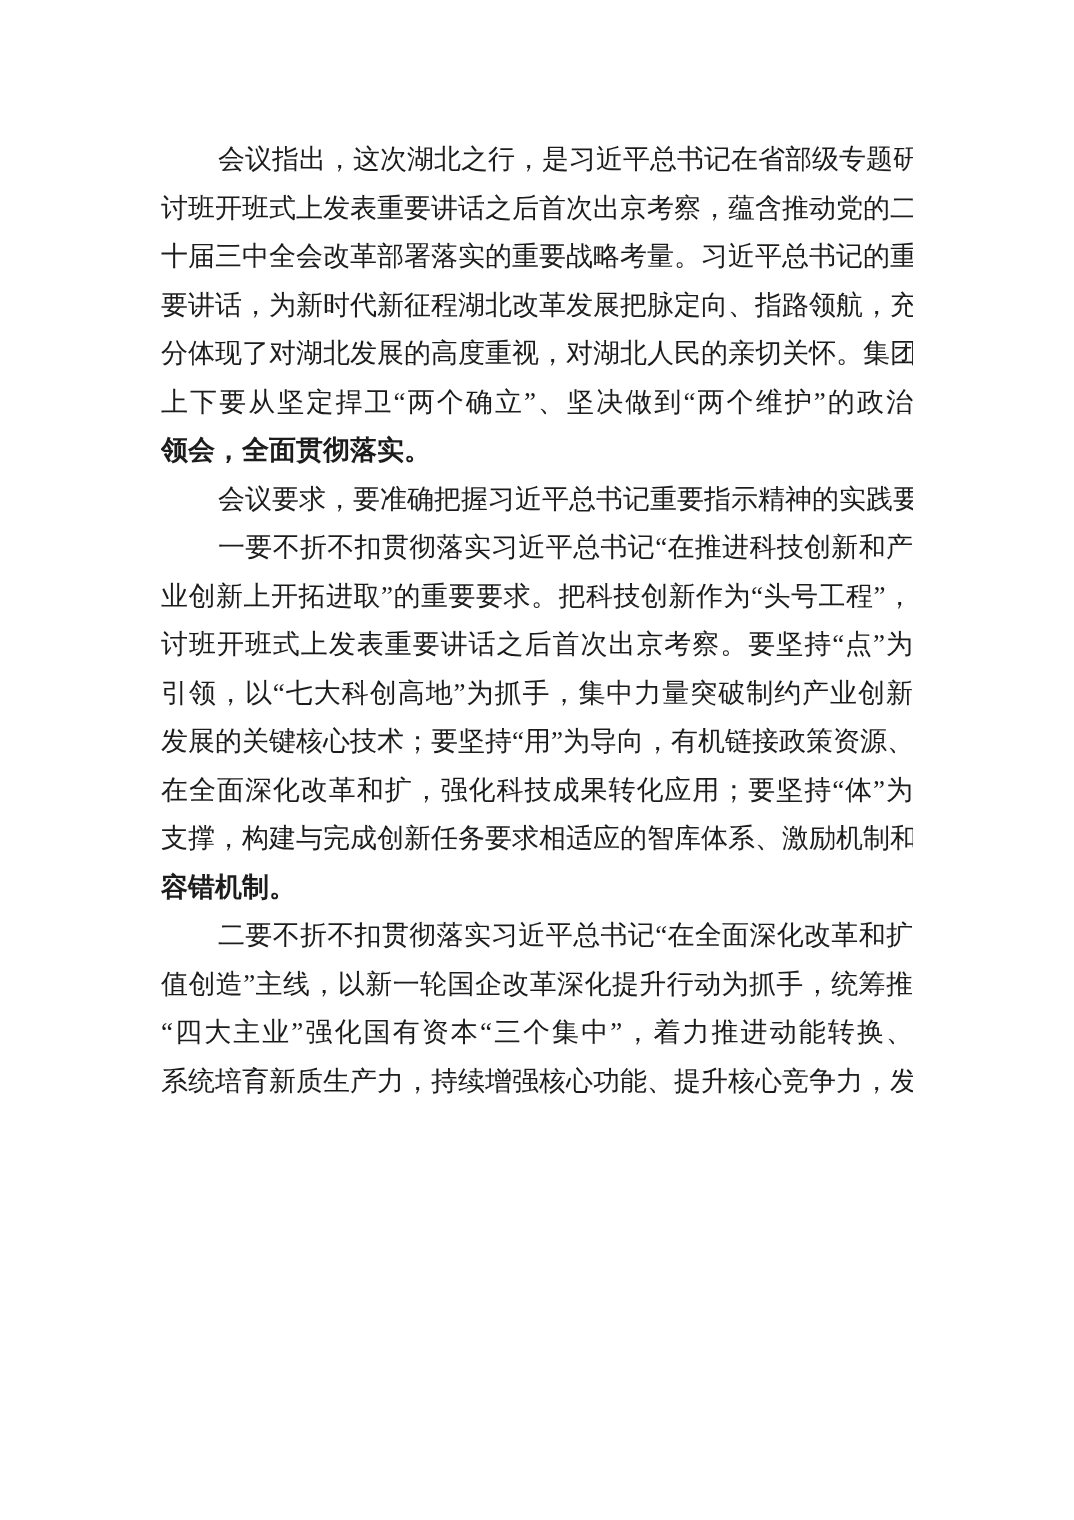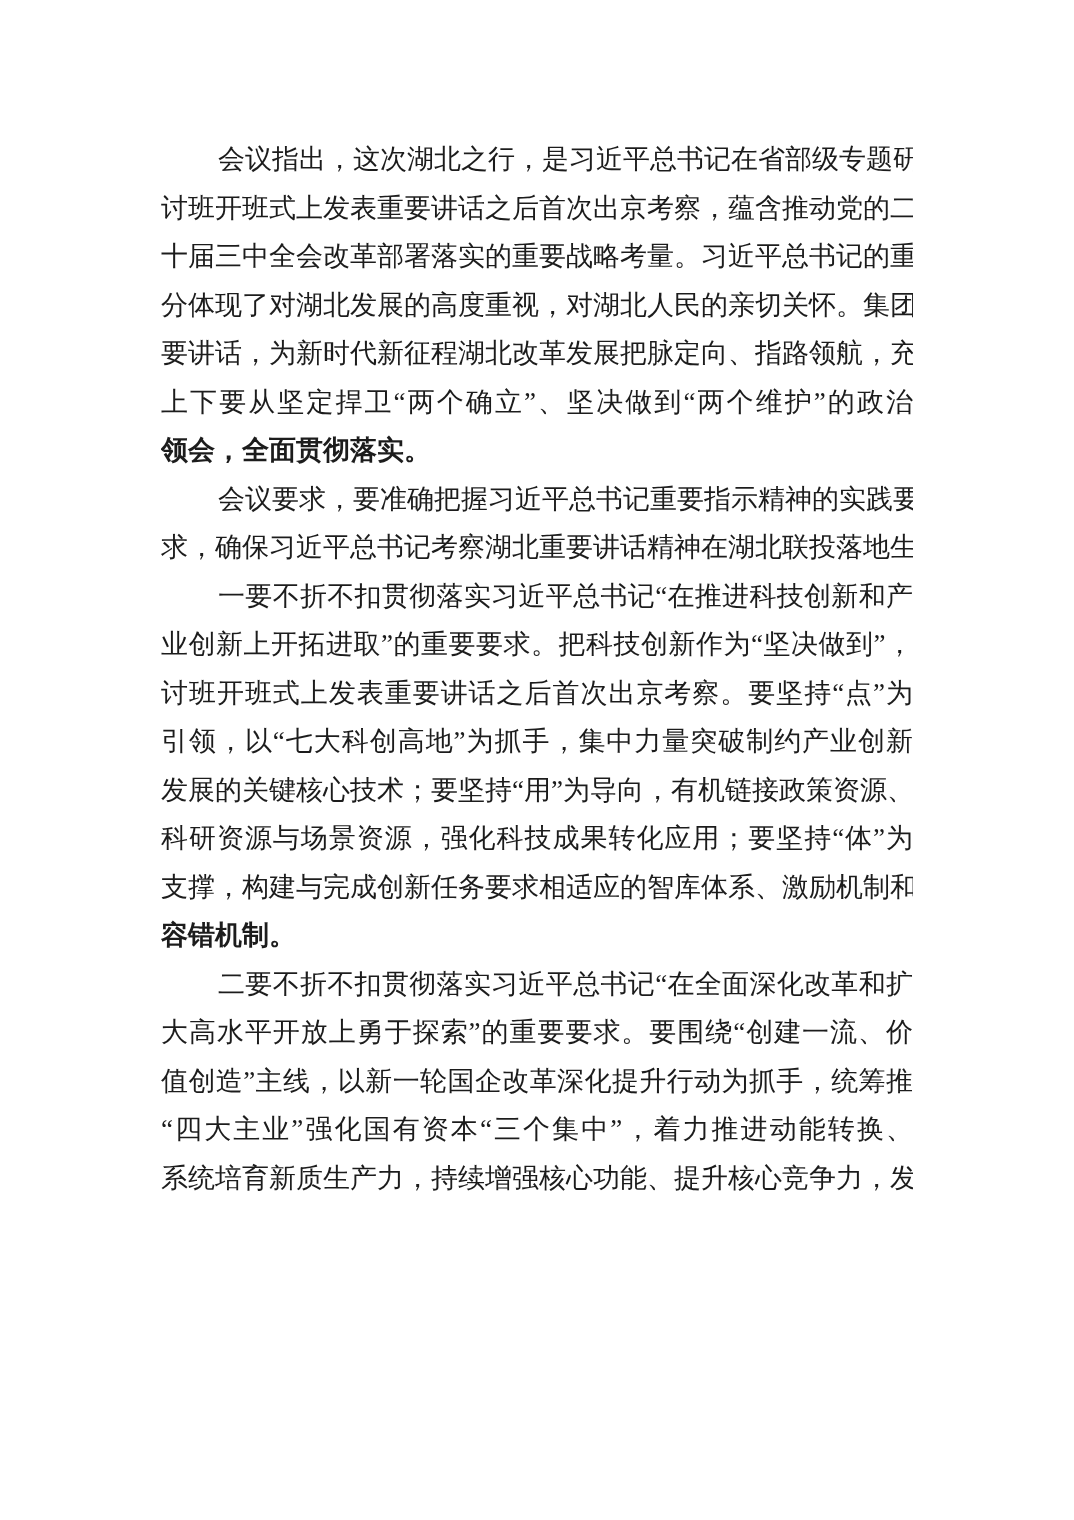--- a/index.html
+++ b/index.html
@@ -56,41 +56,39 @@
 </style>
 </head>
 <body>
 
 <div class="page">
   <div class="doc-body" id="doc-body">
       <div class="paragraph">
         <div class="line first">会议指出，这次湖北之行，是习近平总书记在省部级专题研</div>
         <div class="line">讨班开班式上发表重要讲话之后首次出京考察，蕴含推动党的二</div>
         <div class="line">十届三中全会改革部署落实的重要战略考量。习近平总书记的重</div>
+        <div class="line">要讲话，为新时代新征程湖北改革发展把脉定向、指路领航，充</div>
         <div class="line">分体现了对湖北发展的高度重视，对湖北人民的亲切关怀。集团</div>
-        <div class="line">要讲话，为新时代新征程湖北改革发展把脉定向、指路领航，充</div>
         <div class="line">上下要从坚定捍卫“两个确立”、坚决做到“两个维护”的政治</div>
         <div class="line flush">领会，全面贯彻落实。</div>
       </div>
       <div class="paragraph">
         <div class="line first">会议要求，要准确把握习近平总书记重要指示精神的实践要</div>
-        <div class="line">求，确保习近平总书记考察湖北重要讲话精神在湖北联投落地生</div>
       </div>
       <div class="paragraph">
         <div class="line first">一要不折不扣贯彻落实习近平总书记“在推进科技创新和产</div>
-        <div class="line">业创新上开拓进取”的重要要求。把科技创新作为“坚决做到”，</div>
+        <div class="line">业创新上开拓进取”的重要要求。把科技创新作为“头号工程”，</div>
         <div class="line">讨班开班式上发表重要讲话之后首次出京考察。要坚持“点”为</div>
         <div class="line">引领，以“七大科创高地”为抓手，集中力量突破制约产业创新</div>
         <div class="line">发展的关键核心技术；要坚持“用”为导向，有机链接政策资源、</div>
-        <div class="line">科研资源与场景资源，强化科技成果转化应用；要坚持“体”为</div>
+        <div class="line">在全面深化改革和扩，强化科技成果转化应用；要坚持“体”为</div>
         <div class="line">支撑，构建与完成创新任务要求相适应的智库体系、激励机制和</div>
         <div class="line flush">容错机制。</div>
       </div>
       <div class="paragraph">
         <div class="line first">二要不折不扣贯彻落实习近平总书记“在全面深化改革和扩</div>
-        <div class="line">大高水平开放上勇于探索”的重要要求。要围绕“创建一流、价</div>
         <div class="line">值创造”主线，以新一轮国企改革深化提升行动为抓手，统筹推</div>
         <div class="line">“四大主业”强化国有资本“三个集中”，着力推进动能转换、</div>
         <div class="line">系统培育新质生产力，持续增强核心功能、提升核心竞争力，发</div>
       </div>
     </div>
   <div class="page-footer">– 2 –</div>
 </div>
 
 </body></html>

